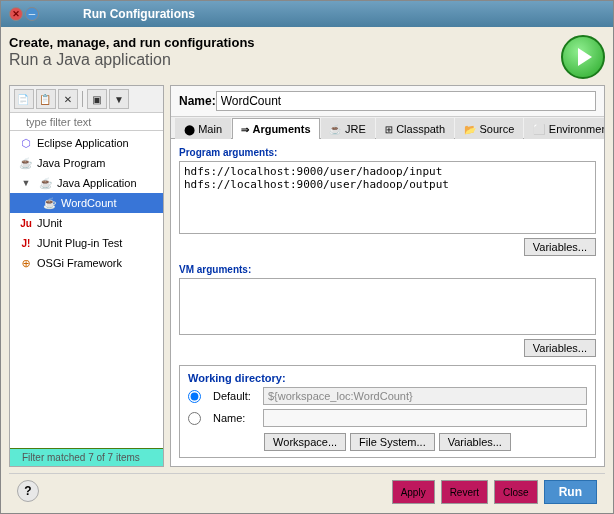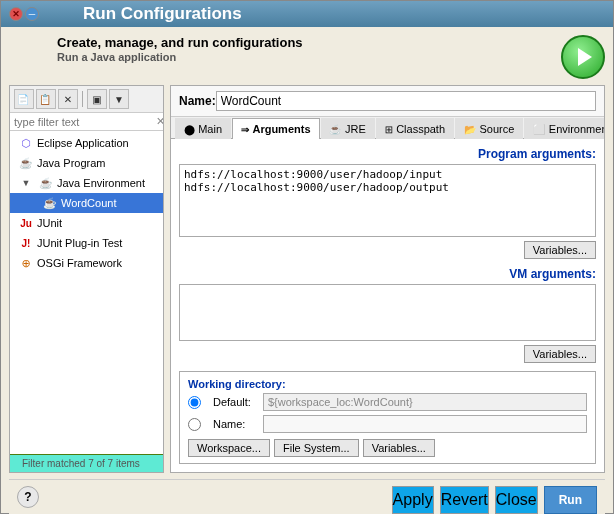--- a/index.html
+++ b/index.html
@@ -48,53 +48,52 @@
       align-items: center;
       justify-content: center;
       font-size: 9px;
       font-weight: bold;
     }
 
     .title-btn-close { background: #e05050; color: #700; }
     .title-btn-min { background: #4a90d0; color: #fff; }
 
     .title-text {
-      font-size: 17px;
+      font-size: 12px;
       font-weight: bold;
       color: white;
       padding-left: 36px;
     }
 
     .window-body {
       display: flex;
       flex-direction: column;
       flex: 1;
       padding: 8px;
       gap: 6px;
     }
 
     .header-area {
       display: flex;
       align-items: flex-start;
       justify-content: space-between;
     }
 
-    .header-text-area { flex: 1; margin-left: 48px; }
+    .header-text-area { flex: 1; }
 
     .header-title {
       font-size: 13px;
       font-weight: bold;
       color: #000;
     }
 
     .header-subtitle {
-      font-size: 11px;
+      font-size: 16px;
       color: #555;
       margin-top: 1px;
-      font-weight: bold;
     }
 
     .run-button-large {
       width: 44px;
       height: 44px;
       background: radial-gradient(circle at 40% 35%, #90ee90, #28a828);
       border-radius: 50%;
       border: 2px solid #1a7a1a;
       cursor: pointer;
       display: flex;
@@ -154,21 +153,21 @@
     .toolbar-separator {
       width: 1px;
       height: 16px;
       background: #aaa;
       margin: 0 2px;
     }
 
     .filter-box {
       display: flex;
       align-items: center;
-      padding: 2px 4px;
+      padding: 2px 16px;
       border-bottom: 1px solid #ccc;
       background: white;
     }
 
     .filter-input {
       flex: 1;
       border: none;
       outline: none;
       font-size: 11px;
       color: #999;
@@ -291,25 +290,24 @@
     }
 
     .config-content {
       flex: 1;
       padding: 8px;
       overflow-y: auto;
       background: white;
     }
 
     .section-label {
-      font-size: 12px;
+      font-size: 10px;
       color: #0033aa;
       font-weight: bold;
       margin-bottom: 3px;
-      text-align: right;
     }
 
     .text-area-wrapper {
       border: 1px solid #aaa;
       background: white;
       margin-bottom: 4px;
     }
 
     .prog-args-textarea {
       width: 100%;
@@ -386,21 +384,21 @@
       background: #f8f8f8;
       color: #888;
     }
 
     .dir-input:disabled {
       background: #f0f0f0;
     }
 
     .dir-buttons {
       display: flex;
-      justify-content: flex-start;
+      justify-content: center;
       gap: 4px;
       margin-top: 6px;
     }
 
     
     .bottom-bar {
       display: flex;
       justify-content: flex-end;
       padding: 6px 8px;
       gap: 6px;
@@ -409,23 +407,23 @@
     }
 
     .bottom-action-buttons {
       display: flex;
       gap: 6px;
       flex: 1;
       justify-content: flex-end;
     }
 
     .action-btn {
-      padding: 4px 0;
-      font-size: 16px;
-      background: #0ea5e9;
+      padding: 4px 8px;
+      font-size: 10px;
+      background: #be185d;
       border: 1px solid #999;
       cursor: pointer;
     }
 
     .run-action-btn {
       padding: 4px 14px;
       font-size: 12px;
       background: #4a90d0;
       color: white;
       border: 1px solid #2a70b0;
@@ -501,21 +499,21 @@
           </div>
 
           <div class="tree-item tree-indent-1">
             <span class="tree-icon applet-icon">☕</span>
             <span>Java Program</span>
           </div>
 
           <div class="tree-item tree-indent-1">
             <span class="tree-icon" style="color:#555; font-size:9px;">▼</span>
             <span class="tree-icon java-icon" style="margin-left:1px;">☕</span>
-            <span>Java Environment</span>
+            <span>Java Application</span>
           </div>
 
           <div class="tree-item tree-indent-3 selected">
             <span class="tree-icon">☕</span>
             <span>WordCount</span>
           </div>
 
           <div class="tree-item tree-indent-1">
             <span class="tree-icon junit-icon" style="font-size:10px;font-weight:bold;color:#cc0000;">Ju</span>
             <span>JUnit</span>

